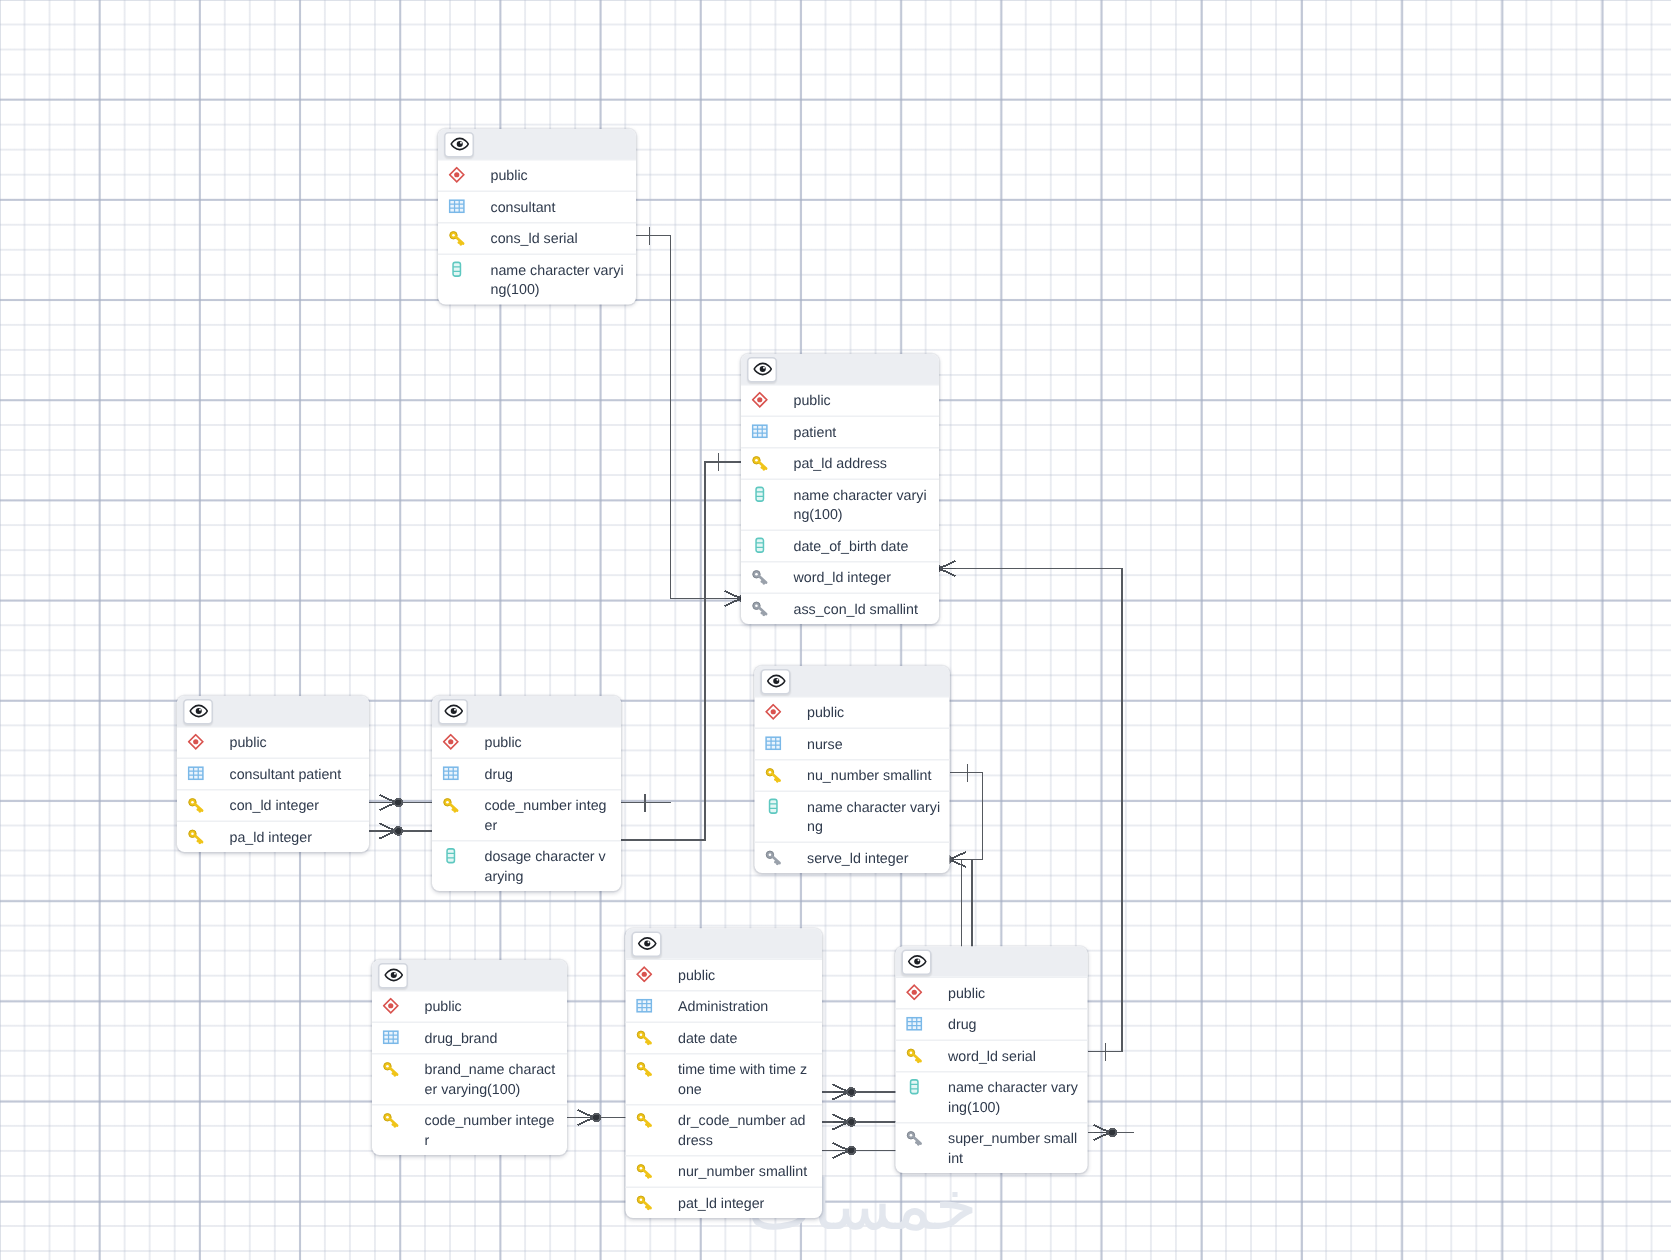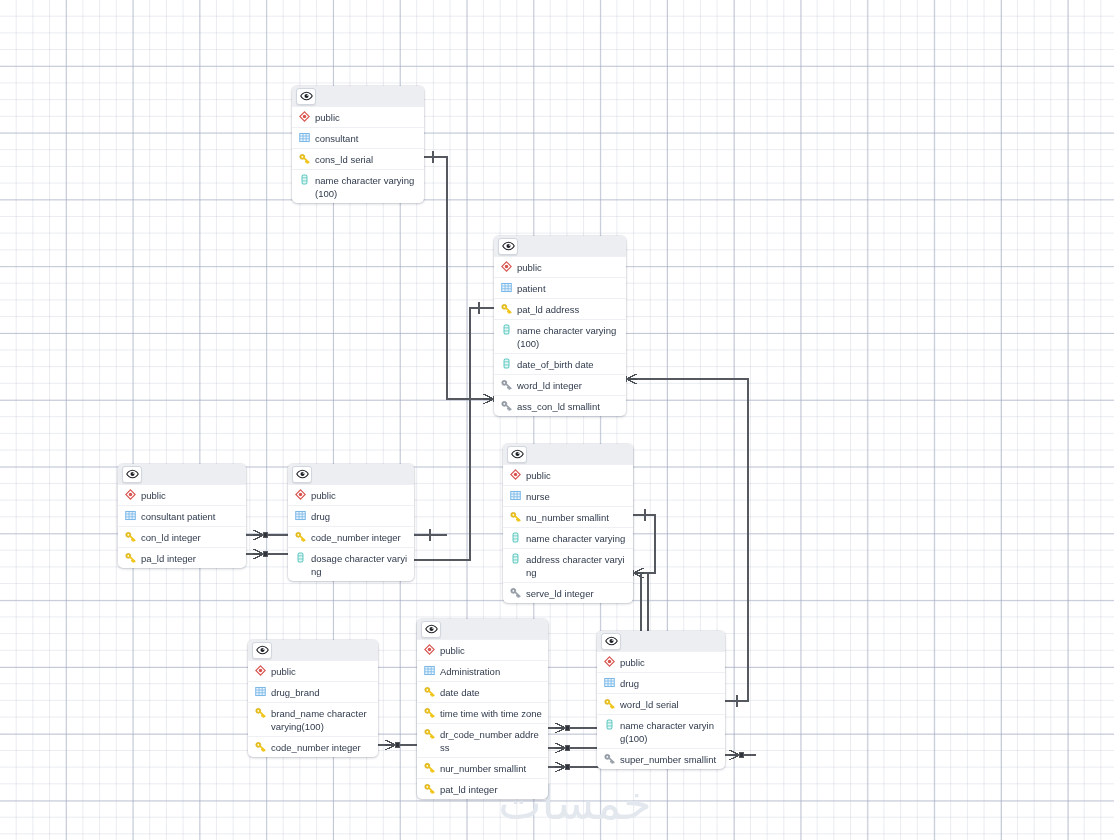--- a/index.html
+++ b/index.html
@@ -55,21 +55,21 @@
     width:18px;height:15px;
     background:#fff;
     border:1px solid #d2d6de;
     border-radius:3px;
     display:flex;align-items:center;justify-content:center;
     box-shadow:0 1px 1px rgba(0,0,0,.08);
   }
   .eye svg{display:block;}
   .row{
     display:flex;align-items:flex-start;
-    gap:5px;
+    gap:17px;
     padding:3.5px 6px 3.5px 7px;
     border-top:1px solid #eef0f3;
     line-height:13px;
     min-height:13px;
   }
   .row:first-of-type{border-top:1px solid #e4e7ec;}
   .row .ico{flex:0 0 11px;width:11px;height:12px;display:block;margin-top:.5px;}
   .row .lbl{flex:1 1 auto;word-break:break-all;}
 </style>
 </head>
@@ -370,181 +370,174 @@
              </div>
       <div class="row">
                <span class="ico"><svg viewBox="0 0 12 12" width="11" height="11">
             <rect x="3.3" y="1" width="5.4" height="10" rx="1.6" fill="#e3f7f5" stroke="#5ec8c0" stroke-width="1.1"></rect>
             <path d="M3.3 4.2h5.4M3.3 7.6h5.4" stroke="#5ec8c0" stroke-width=".9"></path>
           </svg></span>
                <span class="lbl">name character varying</span>
              </div>
       <div class="row">
                <span class="ico"><svg viewBox="0 0 12 12" width="11" height="11">
+            <circle cx="3.6" cy="4.2" r="2.7" fill="#9aa1ab" stroke="#7d848e" stroke-width=".7"></circle>
+            <circle cx="3.6" cy="4.2" r=".95" fill="#fff"></circle>
+            <path d="M5.6 5.6 10.6 10.2 M8.6 8.3 7.5 9.5 M10 9.6 8.9 10.8" stroke="#9aa1ab" stroke-width="1.9" stroke-linecap="round" fill="none"></path>
+          </svg></span>
+               <span class="lbl">serve_ld integer</span>
+             </div>
+    </div>
+    <div class="node" style="left: 248px; top: 640px; width: 130px;">
+      <div class="hdr">
+             <span class="eye">
+          <svg viewBox="0 0 16 12" width="13" height="10">
+            <path d="M8 1.4C4.4 1.4 1.6 4.5 1 6c.6 1.5 3.4 4.6 7 4.6S14.4 7.5 15 6c-.6-1.5-3.4-4.6-7-4.6Z" fill="none" stroke="#1c1f24" stroke-width="1.3"></path>
+            <circle cx="8" cy="6" r="2.5" fill="#1c1f24"></circle>
+            <circle cx="9" cy="5" r=".8" fill="#fff"></circle>
+          </svg>
+        </span>
+           </div>
+      <div class="row">
+             <span class="ico"><svg viewBox="0 0 12 12" width="11" height="11">
+            <path d="M6 .9 11.1 6 6 11.1 .9 6Z" fill="none" stroke="#d9534f" stroke-width="1.2"></path>
+            <circle cx="6" cy="6" r="1.9" fill="#d9534f"></circle>
+          </svg></span>
+             <span class="lbl">public</span>
+           </div>
+      <div class="row">
+             <span class="ico"><svg viewBox="0 0 12 12" width="11" height="11">
+            <rect x=".8" y="1.6" width="10.4" height="8.8" fill="#eaf4fd" stroke="#7ab8e8" stroke-width="1.1"></rect>
+            <path d="M.8 4.4h10.4M.8 7.4h10.4M4.4 1.6v8.8M7.8 1.6v8.8" stroke="#7ab8e8" stroke-width=".9"></path>
+          </svg></span>
+             <span class="lbl">drug_brand</span>
+           </div>
+      <div class="row">
+               <span class="ico"><svg viewBox="0 0 12 12" width="11" height="11">
+            <circle cx="3.6" cy="4.2" r="2.7" fill="#f0c419" stroke="#c9a30d" stroke-width=".7"></circle>
+            <circle cx="3.6" cy="4.2" r=".95" fill="#fff"></circle>
+            <path d="M5.6 5.6 10.6 10.2 M8.6 8.3 7.5 9.5 M10 9.6 8.9 10.8" stroke="#f0c419" stroke-width="1.9" stroke-linecap="round" fill="none"></path>
+          </svg></span>
+               <span class="lbl">brand_name character varying(100)</span>
+             </div>
+      <div class="row">
+               <span class="ico"><svg viewBox="0 0 12 12" width="11" height="11">
+            <circle cx="3.6" cy="4.2" r="2.7" fill="#f0c419" stroke="#c9a30d" stroke-width=".7"></circle>
+            <circle cx="3.6" cy="4.2" r=".95" fill="#fff"></circle>
+            <path d="M5.6 5.6 10.6 10.2 M8.6 8.3 7.5 9.5 M10 9.6 8.9 10.8" stroke="#f0c419" stroke-width="1.9" stroke-linecap="round" fill="none"></path>
+          </svg></span>
+               <span class="lbl">code_number integer</span>
+             </div>
+    </div>
+    <div class="node" style="left: 417px; top: 619px; width: 131px;">
+      <div class="hdr">
+             <span class="eye">
+          <svg viewBox="0 0 16 12" width="13" height="10">
+            <path d="M8 1.4C4.4 1.4 1.6 4.5 1 6c.6 1.5 3.4 4.6 7 4.6S14.4 7.5 15 6c-.6-1.5-3.4-4.6-7-4.6Z" fill="none" stroke="#1c1f24" stroke-width="1.3"></path>
+            <circle cx="8" cy="6" r="2.5" fill="#1c1f24"></circle>
+            <circle cx="9" cy="5" r=".8" fill="#fff"></circle>
+          </svg>
+        </span>
+           </div>
+      <div class="row">
+             <span class="ico"><svg viewBox="0 0 12 12" width="11" height="11">
+            <path d="M6 .9 11.1 6 6 11.1 .9 6Z" fill="none" stroke="#d9534f" stroke-width="1.2"></path>
+            <circle cx="6" cy="6" r="1.9" fill="#d9534f"></circle>
+          </svg></span>
+             <span class="lbl">public</span>
+           </div>
+      <div class="row">
+             <span class="ico"><svg viewBox="0 0 12 12" width="11" height="11">
+            <rect x=".8" y="1.6" width="10.4" height="8.8" fill="#eaf4fd" stroke="#7ab8e8" stroke-width="1.1"></rect>
+            <path d="M.8 4.4h10.4M.8 7.4h10.4M4.4 1.6v8.8M7.8 1.6v8.8" stroke="#7ab8e8" stroke-width=".9"></path>
+          </svg></span>
+             <span class="lbl">Administration</span>
+           </div>
+      <div class="row">
+               <span class="ico"><svg viewBox="0 0 12 12" width="11" height="11">
+            <circle cx="3.6" cy="4.2" r="2.7" fill="#f0c419" stroke="#c9a30d" stroke-width=".7"></circle>
+            <circle cx="3.6" cy="4.2" r=".95" fill="#fff"></circle>
+            <path d="M5.6 5.6 10.6 10.2 M8.6 8.3 7.5 9.5 M10 9.6 8.9 10.8" stroke="#f0c419" stroke-width="1.9" stroke-linecap="round" fill="none"></path>
+          </svg></span>
+               <span class="lbl">date date</span>
+             </div>
+      <div class="row">
+               <span class="ico"><svg viewBox="0 0 12 12" width="11" height="11">
+            <circle cx="3.6" cy="4.2" r="2.7" fill="#f0c419" stroke="#c9a30d" stroke-width=".7"></circle>
+            <circle cx="3.6" cy="4.2" r=".95" fill="#fff"></circle>
+            <path d="M5.6 5.6 10.6 10.2 M8.6 8.3 7.5 9.5 M10 9.6 8.9 10.8" stroke="#f0c419" stroke-width="1.9" stroke-linecap="round" fill="none"></path>
+          </svg></span>
+               <span class="lbl">time time with time zone</span>
+             </div>
+      <div class="row">
+               <span class="ico"><svg viewBox="0 0 12 12" width="11" height="11">
+            <circle cx="3.6" cy="4.2" r="2.7" fill="#f0c419" stroke="#c9a30d" stroke-width=".7"></circle>
+            <circle cx="3.6" cy="4.2" r=".95" fill="#fff"></circle>
+            <path d="M5.6 5.6 10.6 10.2 M8.6 8.3 7.5 9.5 M10 9.6 8.9 10.8" stroke="#f0c419" stroke-width="1.9" stroke-linecap="round" fill="none"></path>
+          </svg></span>
+               <span class="lbl">dr_code_number address</span>
+             </div>
+      <div class="row">
+               <span class="ico"><svg viewBox="0 0 12 12" width="11" height="11">
+            <circle cx="3.6" cy="4.2" r="2.7" fill="#f0c419" stroke="#c9a30d" stroke-width=".7"></circle>
+            <circle cx="3.6" cy="4.2" r=".95" fill="#fff"></circle>
+            <path d="M5.6 5.6 10.6 10.2 M8.6 8.3 7.5 9.5 M10 9.6 8.9 10.8" stroke="#f0c419" stroke-width="1.9" stroke-linecap="round" fill="none"></path>
+          </svg></span>
+               <span class="lbl">nur_number smallint</span>
+             </div>
+      <div class="row">
+               <span class="ico"><svg viewBox="0 0 12 12" width="11" height="11">
+            <circle cx="3.6" cy="4.2" r="2.7" fill="#f0c419" stroke="#c9a30d" stroke-width=".7"></circle>
+            <circle cx="3.6" cy="4.2" r=".95" fill="#fff"></circle>
+            <path d="M5.6 5.6 10.6 10.2 M8.6 8.3 7.5 9.5 M10 9.6 8.9 10.8" stroke="#f0c419" stroke-width="1.9" stroke-linecap="round" fill="none"></path>
+          </svg></span>
+               <span class="lbl">pat_ld integer</span>
+             </div>
+    </div>
+    <div class="node" style="left: 597px; top: 631px; width: 128px;">
+      <div class="hdr">
+             <span class="eye">
+          <svg viewBox="0 0 16 12" width="13" height="10">
+            <path d="M8 1.4C4.4 1.4 1.6 4.5 1 6c.6 1.5 3.4 4.6 7 4.6S14.4 7.5 15 6c-.6-1.5-3.4-4.6-7-4.6Z" fill="none" stroke="#1c1f24" stroke-width="1.3"></path>
+            <circle cx="8" cy="6" r="2.5" fill="#1c1f24"></circle>
+            <circle cx="9" cy="5" r=".8" fill="#fff"></circle>
+          </svg>
+        </span>
+           </div>
+      <div class="row">
+             <span class="ico"><svg viewBox="0 0 12 12" width="11" height="11">
+            <path d="M6 .9 11.1 6 6 11.1 .9 6Z" fill="none" stroke="#d9534f" stroke-width="1.2"></path>
+            <circle cx="6" cy="6" r="1.9" fill="#d9534f"></circle>
+          </svg></span>
+             <span class="lbl">public</span>
+           </div>
+      <div class="row">
+             <span class="ico"><svg viewBox="0 0 12 12" width="11" height="11">
+            <rect x=".8" y="1.6" width="10.4" height="8.8" fill="#eaf4fd" stroke="#7ab8e8" stroke-width="1.1"></rect>
+            <path d="M.8 4.4h10.4M.8 7.4h10.4M4.4 1.6v8.8M7.8 1.6v8.8" stroke="#7ab8e8" stroke-width=".9"></path>
+          </svg></span>
+             <span class="lbl">drug</span>
+           </div>
+      <div class="row">
+               <span class="ico"><svg viewBox="0 0 12 12" width="11" height="11">
+            <circle cx="3.6" cy="4.2" r="2.7" fill="#f0c419" stroke="#c9a30d" stroke-width=".7"></circle>
+            <circle cx="3.6" cy="4.2" r=".95" fill="#fff"></circle>
+            <path d="M5.6 5.6 10.6 10.2 M8.6 8.3 7.5 9.5 M10 9.6 8.9 10.8" stroke="#f0c419" stroke-width="1.9" stroke-linecap="round" fill="none"></path>
+          </svg></span>
+               <span class="lbl">word_ld serial</span>
+             </div>
+      <div class="row">
+               <span class="ico"><svg viewBox="0 0 12 12" width="11" height="11">
             <rect x="3.3" y="1" width="5.4" height="10" rx="1.6" fill="#e3f7f5" stroke="#5ec8c0" stroke-width="1.1"></rect>
             <path d="M3.3 4.2h5.4M3.3 7.6h5.4" stroke="#5ec8c0" stroke-width=".9"></path>
           </svg></span>
-               <span class="lbl">address character varying</span>
+               <span class="lbl">name character varying(100)</span>
              </div>
       <div class="row">
                <span class="ico"><svg viewBox="0 0 12 12" width="11" height="11">
             <circle cx="3.6" cy="4.2" r="2.7" fill="#9aa1ab" stroke="#7d848e" stroke-width=".7"></circle>
             <circle cx="3.6" cy="4.2" r=".95" fill="#fff"></circle>
             <path d="M5.6 5.6 10.6 10.2 M8.6 8.3 7.5 9.5 M10 9.6 8.9 10.8" stroke="#9aa1ab" stroke-width="1.9" stroke-linecap="round" fill="none"></path>
           </svg></span>
-               <span class="lbl">serve_ld integer</span>
-             </div>
-    </div>
-    <div class="node" style="left: 248px; top: 640px; width: 130px;">
-      <div class="hdr">
-             <span class="eye">
-          <svg viewBox="0 0 16 12" width="13" height="10">
-            <path d="M8 1.4C4.4 1.4 1.6 4.5 1 6c.6 1.5 3.4 4.6 7 4.6S14.4 7.5 15 6c-.6-1.5-3.4-4.6-7-4.6Z" fill="none" stroke="#1c1f24" stroke-width="1.3"></path>
-            <circle cx="8" cy="6" r="2.5" fill="#1c1f24"></circle>
-            <circle cx="9" cy="5" r=".8" fill="#fff"></circle>
-          </svg>
-        </span>
-           </div>
-      <div class="row">
-             <span class="ico"><svg viewBox="0 0 12 12" width="11" height="11">
-            <path d="M6 .9 11.1 6 6 11.1 .9 6Z" fill="none" stroke="#d9534f" stroke-width="1.2"></path>
-            <circle cx="6" cy="6" r="1.9" fill="#d9534f"></circle>
-          </svg></span>
-             <span class="lbl">public</span>
-           </div>
-      <div class="row">
-             <span class="ico"><svg viewBox="0 0 12 12" width="11" height="11">
-            <rect x=".8" y="1.6" width="10.4" height="8.8" fill="#eaf4fd" stroke="#7ab8e8" stroke-width="1.1"></rect>
-            <path d="M.8 4.4h10.4M.8 7.4h10.4M4.4 1.6v8.8M7.8 1.6v8.8" stroke="#7ab8e8" stroke-width=".9"></path>
-          </svg></span>
-             <span class="lbl">drug_brand</span>
-           </div>
-      <div class="row">
-               <span class="ico"><svg viewBox="0 0 12 12" width="11" height="11">
-            <circle cx="3.6" cy="4.2" r="2.7" fill="#f0c419" stroke="#c9a30d" stroke-width=".7"></circle>
-            <circle cx="3.6" cy="4.2" r=".95" fill="#fff"></circle>
-            <path d="M5.6 5.6 10.6 10.2 M8.6 8.3 7.5 9.5 M10 9.6 8.9 10.8" stroke="#f0c419" stroke-width="1.9" stroke-linecap="round" fill="none"></path>
-          </svg></span>
-               <span class="lbl">brand_name character varying(100)</span>
-             </div>
-      <div class="row">
-               <span class="ico"><svg viewBox="0 0 12 12" width="11" height="11">
-            <circle cx="3.6" cy="4.2" r="2.7" fill="#f0c419" stroke="#c9a30d" stroke-width=".7"></circle>
-            <circle cx="3.6" cy="4.2" r=".95" fill="#fff"></circle>
-            <path d="M5.6 5.6 10.6 10.2 M8.6 8.3 7.5 9.5 M10 9.6 8.9 10.8" stroke="#f0c419" stroke-width="1.9" stroke-linecap="round" fill="none"></path>
-          </svg></span>
-               <span class="lbl">code_number integer</span>
-             </div>
-    </div>
-    <div class="node" style="left: 417px; top: 619px; width: 131px;">
-      <div class="hdr">
-             <span class="eye">
-          <svg viewBox="0 0 16 12" width="13" height="10">
-            <path d="M8 1.4C4.4 1.4 1.6 4.5 1 6c.6 1.5 3.4 4.6 7 4.6S14.4 7.5 15 6c-.6-1.5-3.4-4.6-7-4.6Z" fill="none" stroke="#1c1f24" stroke-width="1.3"></path>
-            <circle cx="8" cy="6" r="2.5" fill="#1c1f24"></circle>
-            <circle cx="9" cy="5" r=".8" fill="#fff"></circle>
-          </svg>
-        </span>
-           </div>
-      <div class="row">
-             <span class="ico"><svg viewBox="0 0 12 12" width="11" height="11">
-            <path d="M6 .9 11.1 6 6 11.1 .9 6Z" fill="none" stroke="#d9534f" stroke-width="1.2"></path>
-            <circle cx="6" cy="6" r="1.9" fill="#d9534f"></circle>
-          </svg></span>
-             <span class="lbl">public</span>
-           </div>
-      <div class="row">
-             <span class="ico"><svg viewBox="0 0 12 12" width="11" height="11">
-            <rect x=".8" y="1.6" width="10.4" height="8.8" fill="#eaf4fd" stroke="#7ab8e8" stroke-width="1.1"></rect>
-            <path d="M.8 4.4h10.4M.8 7.4h10.4M4.4 1.6v8.8M7.8 1.6v8.8" stroke="#7ab8e8" stroke-width=".9"></path>
-          </svg></span>
-             <span class="lbl">Administration</span>
-           </div>
-      <div class="row">
-               <span class="ico"><svg viewBox="0 0 12 12" width="11" height="11">
-            <circle cx="3.6" cy="4.2" r="2.7" fill="#f0c419" stroke="#c9a30d" stroke-width=".7"></circle>
-            <circle cx="3.6" cy="4.2" r=".95" fill="#fff"></circle>
-            <path d="M5.6 5.6 10.6 10.2 M8.6 8.3 7.5 9.5 M10 9.6 8.9 10.8" stroke="#f0c419" stroke-width="1.9" stroke-linecap="round" fill="none"></path>
-          </svg></span>
-               <span class="lbl">date date</span>
-             </div>
-      <div class="row">
-               <span class="ico"><svg viewBox="0 0 12 12" width="11" height="11">
-            <circle cx="3.6" cy="4.2" r="2.7" fill="#f0c419" stroke="#c9a30d" stroke-width=".7"></circle>
-            <circle cx="3.6" cy="4.2" r=".95" fill="#fff"></circle>
-            <path d="M5.6 5.6 10.6 10.2 M8.6 8.3 7.5 9.5 M10 9.6 8.9 10.8" stroke="#f0c419" stroke-width="1.9" stroke-linecap="round" fill="none"></path>
-          </svg></span>
-               <span class="lbl">time time with time zone</span>
-             </div>
-      <div class="row">
-               <span class="ico"><svg viewBox="0 0 12 12" width="11" height="11">
-            <circle cx="3.6" cy="4.2" r="2.7" fill="#f0c419" stroke="#c9a30d" stroke-width=".7"></circle>
-            <circle cx="3.6" cy="4.2" r=".95" fill="#fff"></circle>
-            <path d="M5.6 5.6 10.6 10.2 M8.6 8.3 7.5 9.5 M10 9.6 8.9 10.8" stroke="#f0c419" stroke-width="1.9" stroke-linecap="round" fill="none"></path>
-          </svg></span>
-               <span class="lbl">dr_code_number address</span>
-             </div>
-      <div class="row">
-               <span class="ico"><svg viewBox="0 0 12 12" width="11" height="11">
-            <circle cx="3.6" cy="4.2" r="2.7" fill="#f0c419" stroke="#c9a30d" stroke-width=".7"></circle>
-            <circle cx="3.6" cy="4.2" r=".95" fill="#fff"></circle>
-            <path d="M5.6 5.6 10.6 10.2 M8.6 8.3 7.5 9.5 M10 9.6 8.9 10.8" stroke="#f0c419" stroke-width="1.9" stroke-linecap="round" fill="none"></path>
-          </svg></span>
-               <span class="lbl">nur_number smallint</span>
-             </div>
-      <div class="row">
-               <span class="ico"><svg viewBox="0 0 12 12" width="11" height="11">
-            <circle cx="3.6" cy="4.2" r="2.7" fill="#f0c419" stroke="#c9a30d" stroke-width=".7"></circle>
-            <circle cx="3.6" cy="4.2" r=".95" fill="#fff"></circle>
-            <path d="M5.6 5.6 10.6 10.2 M8.6 8.3 7.5 9.5 M10 9.6 8.9 10.8" stroke="#f0c419" stroke-width="1.9" stroke-linecap="round" fill="none"></path>
-          </svg></span>
-               <span class="lbl">pat_ld integer</span>
-             </div>
-    </div>
-    <div class="node" style="left: 597px; top: 631px; width: 128px;">
-      <div class="hdr">
-             <span class="eye">
-          <svg viewBox="0 0 16 12" width="13" height="10">
-            <path d="M8 1.4C4.4 1.4 1.6 4.5 1 6c.6 1.5 3.4 4.6 7 4.6S14.4 7.5 15 6c-.6-1.5-3.4-4.6-7-4.6Z" fill="none" stroke="#1c1f24" stroke-width="1.3"></path>
-            <circle cx="8" cy="6" r="2.5" fill="#1c1f24"></circle>
-            <circle cx="9" cy="5" r=".8" fill="#fff"></circle>
-          </svg>
-        </span>
-           </div>
-      <div class="row">
-             <span class="ico"><svg viewBox="0 0 12 12" width="11" height="11">
-            <path d="M6 .9 11.1 6 6 11.1 .9 6Z" fill="none" stroke="#d9534f" stroke-width="1.2"></path>
-            <circle cx="6" cy="6" r="1.9" fill="#d9534f"></circle>
-          </svg></span>
-             <span class="lbl">public</span>
-           </div>
-      <div class="row">
-             <span class="ico"><svg viewBox="0 0 12 12" width="11" height="11">
-            <rect x=".8" y="1.6" width="10.4" height="8.8" fill="#eaf4fd" stroke="#7ab8e8" stroke-width="1.1"></rect>
-            <path d="M.8 4.4h10.4M.8 7.4h10.4M4.4 1.6v8.8M7.8 1.6v8.8" stroke="#7ab8e8" stroke-width=".9"></path>
-          </svg></span>
-             <span class="lbl">drug</span>
-           </div>
-      <div class="row">
-               <span class="ico"><svg viewBox="0 0 12 12" width="11" height="11">
-            <circle cx="3.6" cy="4.2" r="2.7" fill="#f0c419" stroke="#c9a30d" stroke-width=".7"></circle>
-            <circle cx="3.6" cy="4.2" r=".95" fill="#fff"></circle>
-            <path d="M5.6 5.6 10.6 10.2 M8.6 8.3 7.5 9.5 M10 9.6 8.9 10.8" stroke="#f0c419" stroke-width="1.9" stroke-linecap="round" fill="none"></path>
-          </svg></span>
-               <span class="lbl">word_ld serial</span>
-             </div>
-      <div class="row">
-               <span class="ico"><svg viewBox="0 0 12 12" width="11" height="11">
-            <rect x="3.3" y="1" width="5.4" height="10" rx="1.6" fill="#e3f7f5" stroke="#5ec8c0" stroke-width="1.1"></rect>
-            <path d="M3.3 4.2h5.4M3.3 7.6h5.4" stroke="#5ec8c0" stroke-width=".9"></path>
-          </svg></span>
-               <span class="lbl">name character varying(100)</span>
-             </div>
-      <div class="row">
-               <span class="ico"><svg viewBox="0 0 12 12" width="11" height="11">
-            <circle cx="3.6" cy="4.2" r="2.7" fill="#9aa1ab" stroke="#7d848e" stroke-width=".7"></circle>
-            <circle cx="3.6" cy="4.2" r=".95" fill="#fff"></circle>
-            <path d="M5.6 5.6 10.6 10.2 M8.6 8.3 7.5 9.5 M10 9.6 8.9 10.8" stroke="#9aa1ab" stroke-width="1.9" stroke-linecap="round" fill="none"></path>
-          </svg></span>
                <span class="lbl">super_number smallint</span>
              </div>
     </div>
   </div>
 
 </body></html>

